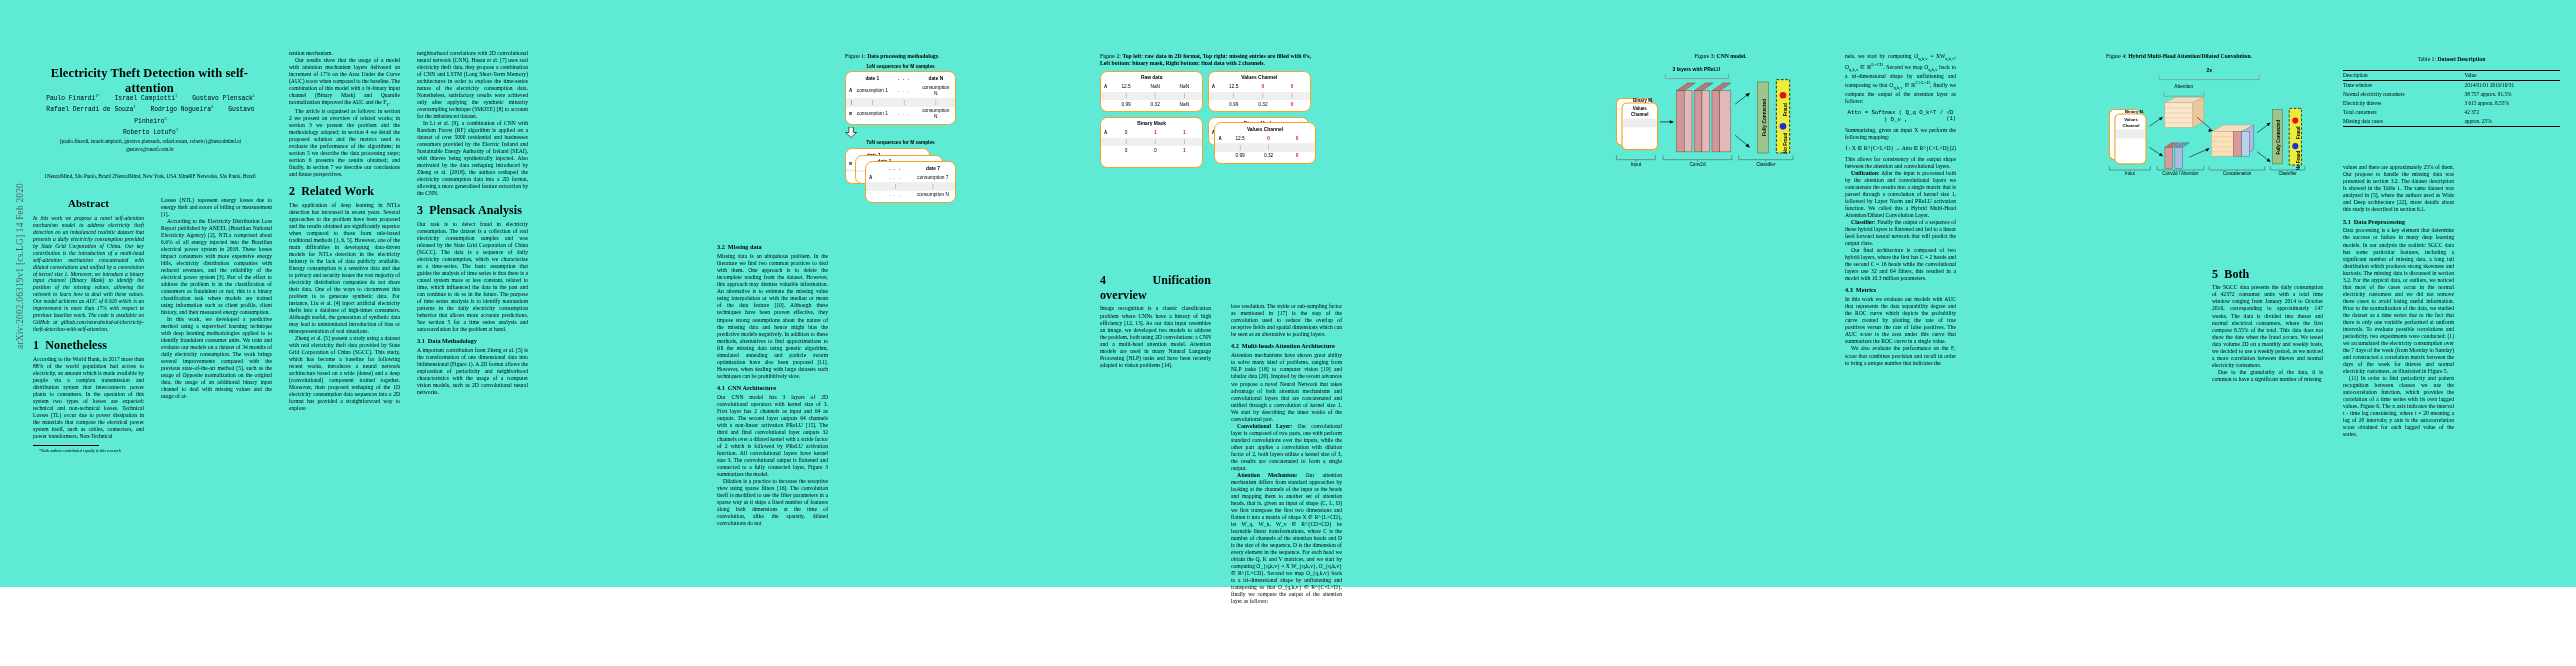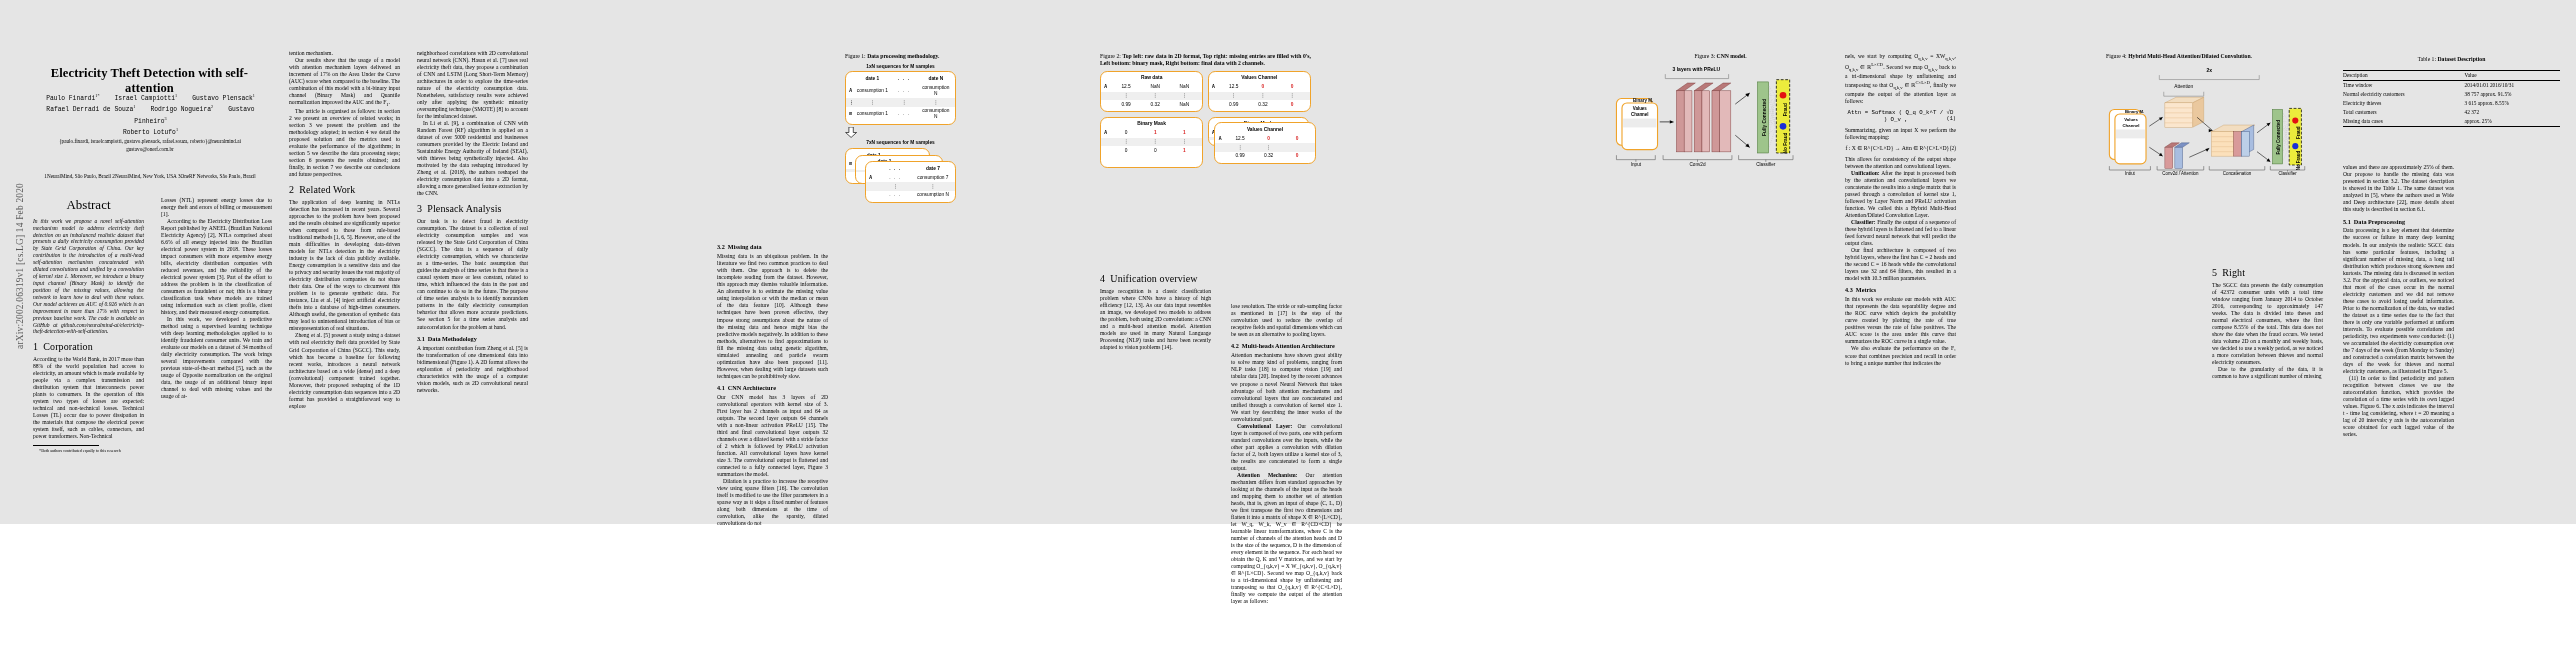--- a/index.html
+++ b/index.html
@@ -1,17 +1,17 @@
 <!DOCTYPE html>
 <html style="font-size:9px"><head>
 <meta charset="utf-8">
 <style>
   html,body{margin:0;padding:0;background:#ffffff;}
   body{width:2576px;height:667px;overflow:hidden;font-family:"Liberation Serif",serif;color:#000;}
-  .page{position:relative;width:2576px;height:524px;background:#e5e5e5;}
+  .page{position:relative;width:2576px;height:587px;background:#5eead4;}
 
   
   .arxiv-stamp{
     position:absolute;left:-86px;top:261px;width:211px;
     transform:rotate(-90deg);transform-origin:center center;
     font-family:"Liberation Serif",serif;font-size:9.4px;color:#5a5a5a;
     letter-spacing:0.2px;white-space:nowrap;text-align:center;
   }
 
   
@@ -33,24 +33,24 @@
   .authors sup{font-family:"Liberation Serif",serif;font-size:4.2px;vertical-align:super;}
   .emails{
     position:absolute;left:25px;top:138px;width:250px;text-align:center;
     font-size:5.2px;line-height:1.5;
   }
   .affil{
     position:absolute;left:25px;top:173px;width:250px;text-align:center;
     font-size:5.2px;line-height:1.4;
   }
 
-  h2.sect{font-size:10px;font-weight:normal;margin:5.6px 0 2.8px 0;text-indent:0;
+  h2.sect{font-size:12px;font-weight:bold;margin:5.6px 0 2.8px 0;text-indent:0;
           font-family:"Liberation Serif",serif;letter-spacing:0.1px;}
   h3.subsect{font-size:6.2px;font-weight:bold;margin:4.4px 0 2.2px 0;text-indent:0;}
-  h2.abs{font-size:13px;font-weight:normal;text-align:center;margin:0 0 4.4px 0;}
+  h2.abs{font-size:11px;font-weight:bold;text-align:center;margin:0 0 4.4px 0;}
   .abstract{font-style:italic;font-size:5.5px;line-height:1.26;text-align:justify;}
   .abstract p{text-indent:0;}
 
   .fnote{font-size:4.1px;line-height:1.3;text-indent:0;margin-top:3.3px;}
   .rule{border:0;border-top:0.4px solid #000;width:66px;margin:4.4px 0 2.2px 0;}
 
   .mono{font-family:"Liberation Mono",monospace;font-size:5.1px;}
   .eq{display:block;text-align:center;margin:3.9px 0 3.9px 0;text-indent:0;font-size:5.7px;}
   .eq .num{float:right;font-size:5.3px;}
 
@@ -115,21 +115,21 @@
 
   <div class="affil">1NeuralMind, São Paulo, Brazil   2NeuralMind, New York, USA   3OneRF Networks, São Paulo, Brazil</div>
 
   <div class="col" style="left:33px;top:197px;width:111px;">
     <h2 class="abs">Abstract</h2>
     <div class="abstract">
       <p>In this work we propose a novel self-attention mechanism model to address electricity theft detection on an imbalanced realistic dataset that presents a daily electricity consumption provided by State Grid Corporation of China. Our key contribution is the introduction of a multi-head self-attention mechanism concatenated with dilated convolutions and unified by a convolution of kernel size 1. Moreover, we introduce a binary input channel (Binary Mask) to identify the position of the missing values, allowing the network to learn how to deal with these values. Our model achieves an AUC of 0.926 which is an improvement in more than 17% with respect to previous baseline work. The code is available on GitHub at github.com/neuralmind-ai/electricity-theft-detection-with-self-attention.</p>
     </div>
 
     <h2 class="sect">
-      <span>1</span>&nbsp;&nbsp;<span>Corporation</span>
+      <span>1</span>&nbsp;&nbsp;<span>Nonetheless</span>
     </h2>
     <p class="noind">According to the World Bank, in 2017 more than 88% of the world population had access to electricity, an amount which is made available by people via a complex transmission and distribution system that interconnects power plants to consumers. In the operation of this system two types of losses are expected: technical and non-technical losses. Technical Losses (TL) occur due to power dissipation in the materials that compose the electrical power system itself, such as cables, connectors, and power transformers. Non-Technical</p>
 
     <hr class="rule">
     <p class="fnote">*Both authors contributed equally to this research</p>
   </div>
 
   <div class="col" style="left:161px;top:197px;width:111px;">
     <p class="noind">Losses (NTL) represent energy losses due to energy theft and errors of billing or measurement [1].</p>
     <p>According to the Electricity Distribution Loss Report published by ANEEL (Brazilian National Electricity Agency) [2], NTLs comprised about 6.6% of all energy injected into the Brazilian electrical power system in 2018. These losses impact consumers with more expensive energy bills, electricity distribution companies with reduced revenues, and the reliability of the electrical power system [3]. Part of the effort to address the problem is in the classification of consumers as fraudulent or not; this is a binary classification task where models are trained using information such as client profile, client history, and their measured energy consumption.</p>
@@ -674,20 +674,20 @@
 
     <h3 class="subsect">
       <span>5.1</span>&nbsp;&nbsp;<span>Data Preprocessing</span>
     </h3>
     <p class="noind">Data processing is a key element that determine the success or failure in many deep learning models. In our analysis the realistic SGCC data has some particular features, including a significant number of missing data, a long tail distribution which produces strong skewness and kurtosis. The missing data is discussed in section 3.2. For the atypical data, or outliers, we noticed that most of the cases occur in the normal electricity customers and we did not remove these cases to avoid losing useful information. Prior to the normalization of the data, we studied the dataset as a time series due to the fact that there is only one variable performed at uniform intervals. To evaluate possible correlations and periodicity, two experiments were conducted: (1) we accumulated the electricity consumption over the 7 days of the week (from Monday to Sunday) and constructed a correlation matrix between the days of the week for thieves and normal electricity customers, as illustrated in Figure 5.</p>
     <p>(11) In order to find periodicity and pattern recognition between classes we use the autocorrelation function, which provides the correlation of a time series with its own lagged values. Figure 6. The x axis indicates the interval t - time lag considering, where t = 20 meaning a lag of 20 intervals; y axis is the autocorrelation score obtained for each lagged value of the series.</p>
   </div>
 
   <div class="col" style="left:2212px;top:261px;width:111px;">
     <h2 class="sect">
-      <span>5</span>&nbsp;&nbsp;<span>Right</span>
+      <span>5</span>&nbsp;&nbsp;<span>Both</span>
     </h2>
     <p class="noind">The SGCC data presents the daily consumption of 42372 consumer units with a total time window ranging from January 2014 to October 2016, corresponding to approximately 147 weeks. The data is divided into theses and normal electrical consumers, where the first compose 8.55% of the total. This data does not show the date when the fraud occurs. We tested data volume 2D on a monthly and weekly basis, we decided to use a weekly period, as we noticed a more correlation between thieves and normal electricity consumers.</p>
     <p>Due to the granularity of the data, it is common to have a significant number of missing</p>
   </div>
 
 </div>
 
 
 </body></html>

